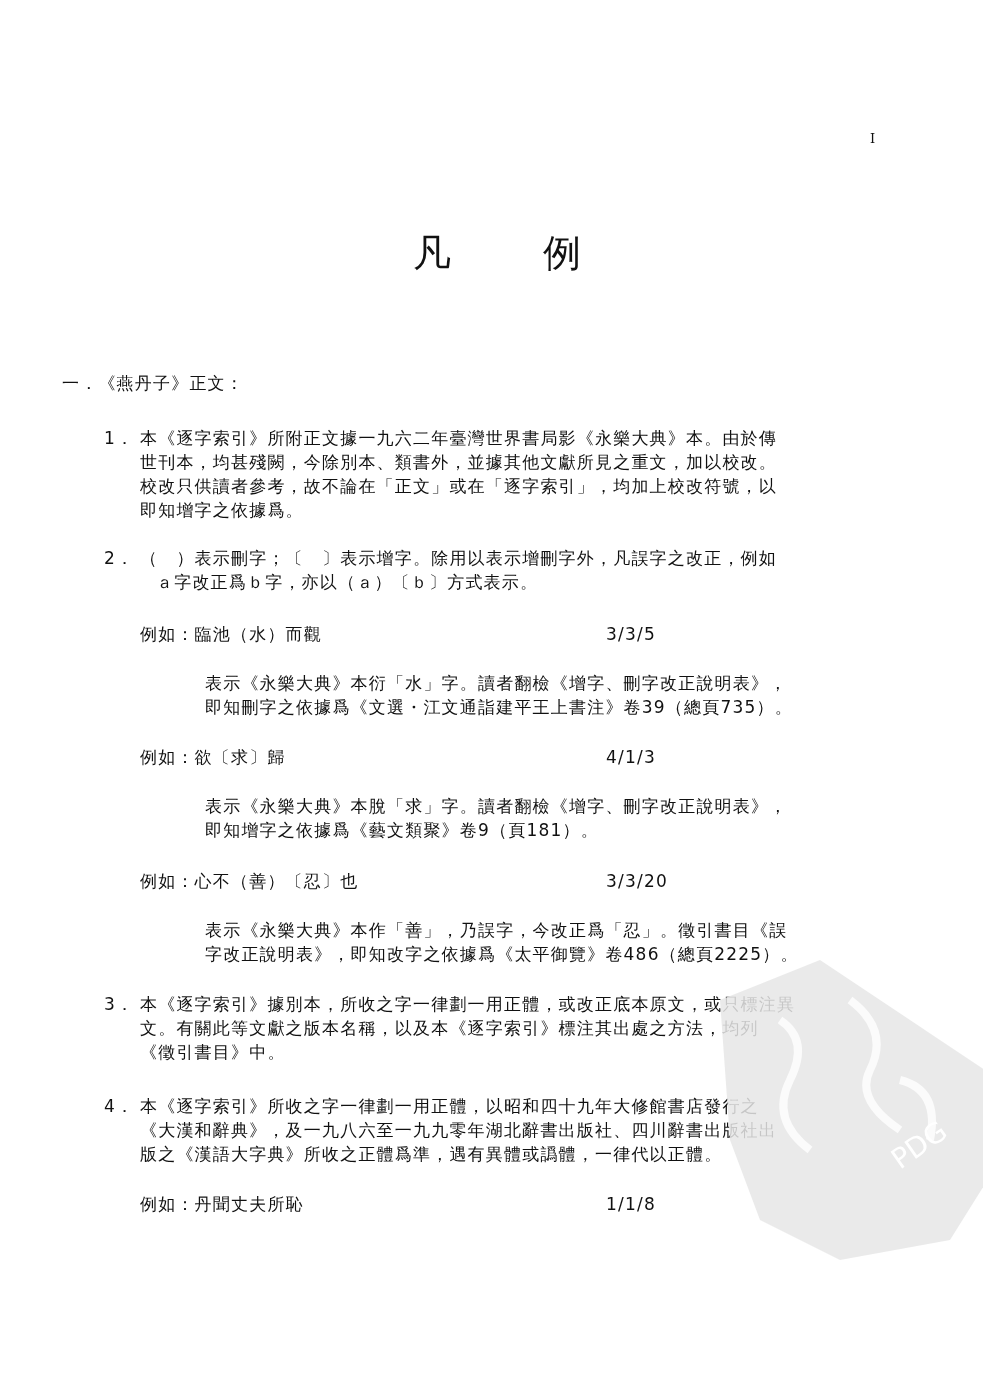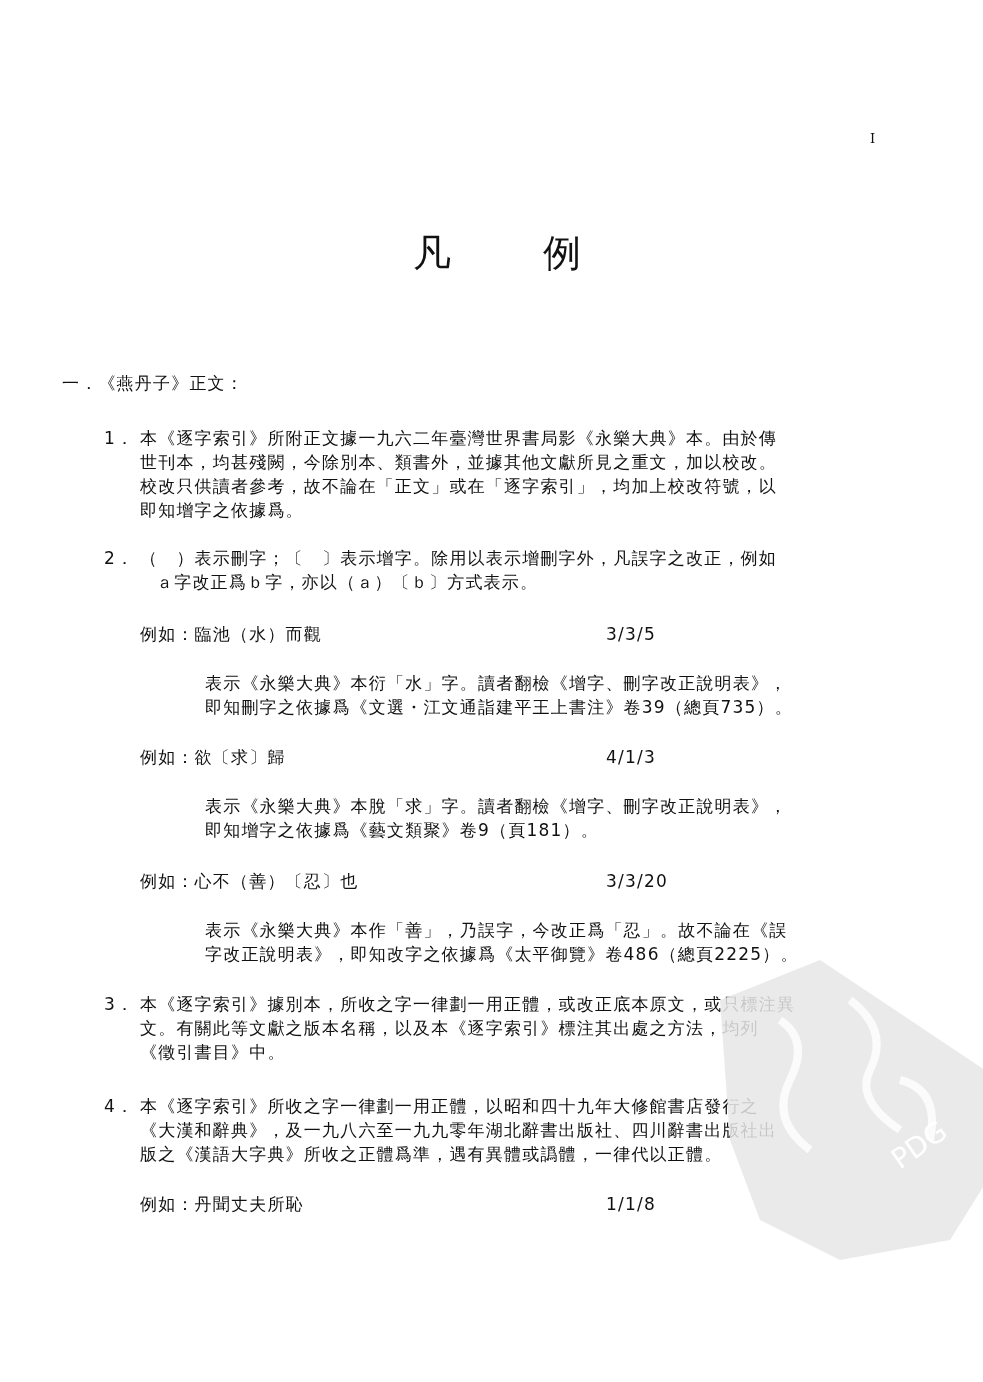--- a/index.html
+++ b/index.html
@@ -66,21 +66,21 @@
   <span>例如：欲〔求〕歸</span>
   <span class="ex-src" style="left:466px;">4/1/3</span>
 </div>
 <div class="line" style="left:205px;top:795px;">表示《永樂大典》本脫「求」字。讀者翻檢《增字、刪字改正說明表》，</div>
 <div class="line" style="left:205px;top:819px;">即知增字之依據爲《藝文類聚》卷9（頁181）。</div>
 
 <div class="line" style="left:140px;top:870px;width:700px;">
   <span>例如：心不（善）〔忍〕也</span>
   <span class="ex-src" style="left:466px;">3/3/20</span>
 </div>
-<div class="line" style="left:205px;top:919px;">表示《永樂大典》本作「善」，乃誤字，今改正爲「忍」。故不論在《誤</div>
+<div class="line" style="left:205px;top:919px;">表示《永樂大典》本作「善」，乃誤字，今改正爲「忍」。徵引書目《誤</div>
 <div class="line" style="left:205px;top:943px;">字改正說明表》，即知改字之依據爲《太平御覽》卷486（總頁2225）。</div>
 
 <div class="line" style="left:104px;top:993px;">
   <span class="num">3．</span><span>本《逐字索引》據別本，所收之字一律劃一用正體，或改正底本原文，或只標注異</span>
 </div>
 <div class="line" style="left:140px;top:1017px;">文。有關此等文獻之版本名稱，以及本《逐字索引》標注其出處之方法，均列</div>
 <div class="line" style="left:140px;top:1041px;">《徵引書目》中。</div>
 
 <div class="line" style="left:104px;top:1095px;">
   <span class="num">4．</span><span>本《逐字索引》所收之字一律劃一用正體，以昭和四十九年大修館書店發行之</span>

